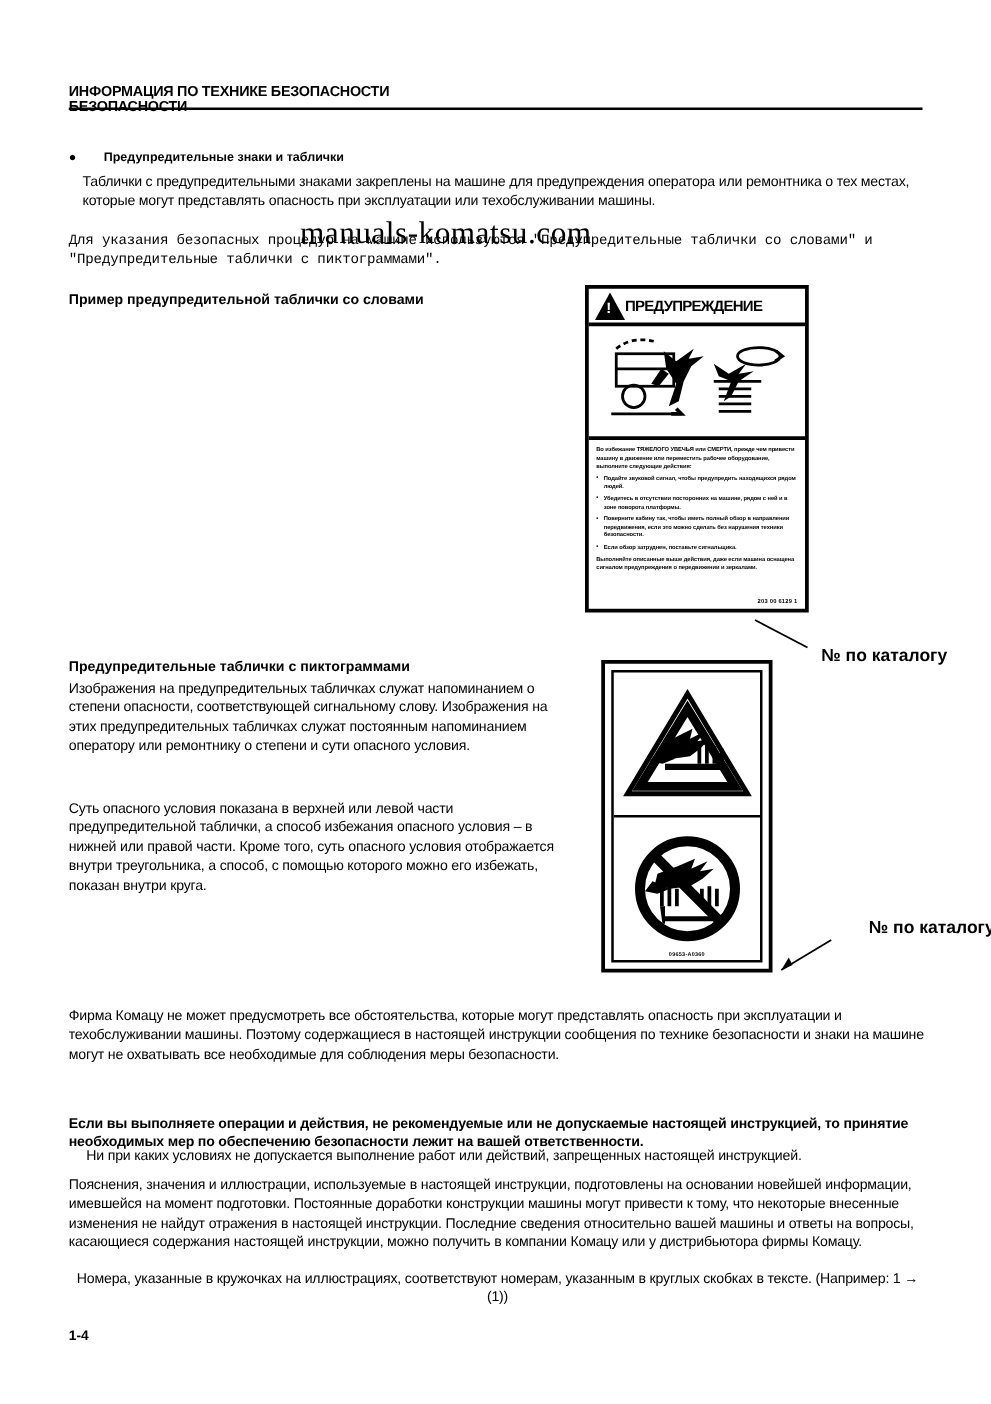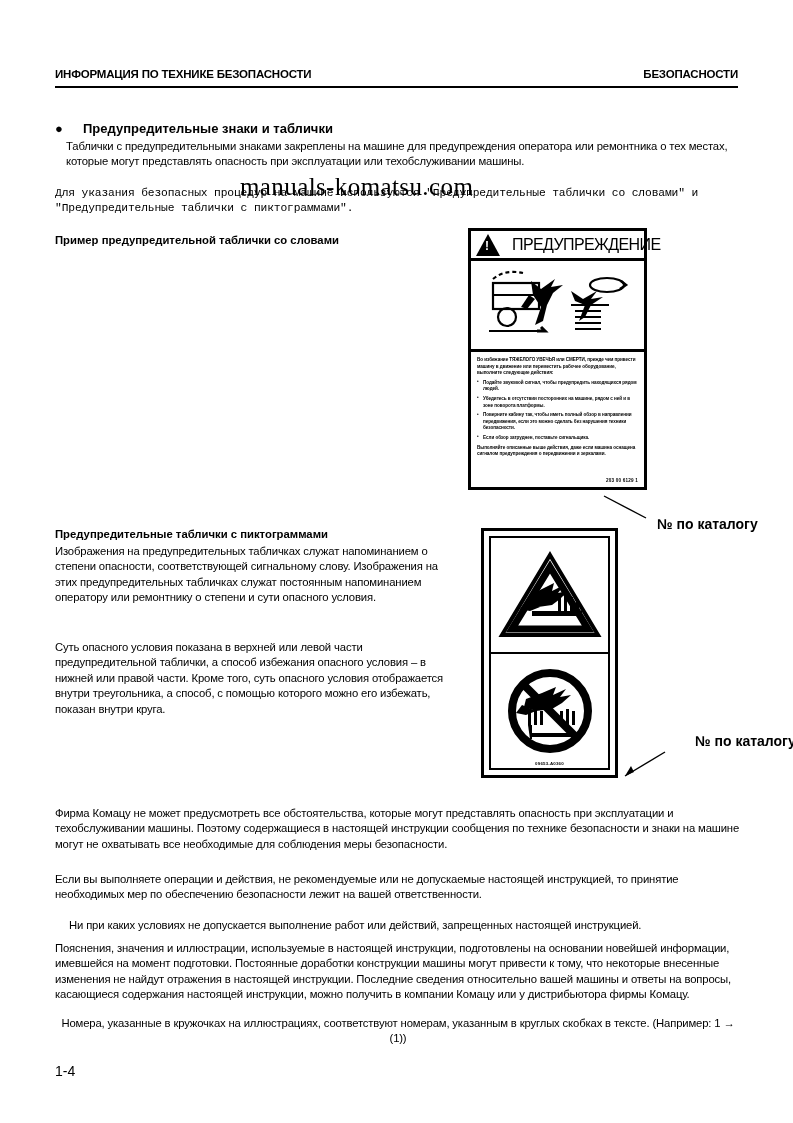--- a/index.html
+++ b/index.html
@@ -24,20 +24,21 @@
     position: absolute;
     left: 55px;
     top: 68px;
     width: 683px;
     display: flex;
     justify-content: space-between;
     align-items: baseline;
     font-weight: bold;
     font-size: 11.5px;
     letter-spacing: -0.2px;
+    flex-direction: column;
   }
   .header-rule {
     position: absolute;
     left: 55px;
     top: 86px;
     width: 683px;
     height: 2px;
     background: #000;
   }
 
@@ -48,21 +49,21 @@
     line-height: 15.4px;
     letter-spacing: -0.15px;
     text-align: left;
   }
   .bullet-head {
     position: absolute;
     left: 55px;
     top: 121px;
     width: 683px;
     font-weight: bold;
-    font-size: 13px;
+    font-size: 10px;
   }
   .bullet-dot {
     display: inline-block;
     width: 28px;
   }
   .para-1 {
     left: 66px;
     top: 139px;
     width: 686px;
   }
@@ -90,31 +91,31 @@
     left: 55px;
     top: 544px;
     width: 400px;
   }
   .para-4 {
     left: 55px;
     top: 640px;
     width: 400px;
   }
   .para-5 { left: 55px; top: 806px; width: 686px; }
-  .para-6 { left: 55px; top: 872px; width: 686px; }
+  .para-6 { left: 55px; top: 892px; width: 686px; font-weight: bold; }
   .para-7 { left: 55px; top: 918px; width: 686px; padding-left: 14px; }
   .para-8 { left: 55px; top: 941px; width: 686px; }
   .para-9 { left: 55px; top: 1016px; width: 686px; text-align: center; }
 
   .page-num {
     position: absolute;
     left: 55px;
     top: 1063px;
-    font-weight: normal;
-    font-size: 14px;
+    font-weight: bold;
+    font-size: 11px;
   }
 
   
   .watermark {
     position: absolute;
     left: 240px;
     top: 173px;
     font-size: 25px;
     color: #000000;
     letter-spacing: 0.4px;
@@ -153,24 +154,24 @@
     content: "!";
     position: absolute;
     left: -3px;
     top: 6px;
     color: #fff;
     font-weight: bold;
     font-size: 12px;
     line-height: 1;
   }
   .wl-word {
-    font-weight: normal;
-    font-size: 16px;
+    font-weight: bold;
+    font-size: 12px;
     letter-spacing: -0.6px;
-    margin-left: 12px;
+    margin-left: 0;
   }
   .wl-pictos {
     height: 88px;
     border-bottom: 3px solid #000;
     position: relative;
   }
   .wl-text {
     padding: 5px 6px 0 6px;
     font-size: 4.6px;
     line-height: 6.6px;

